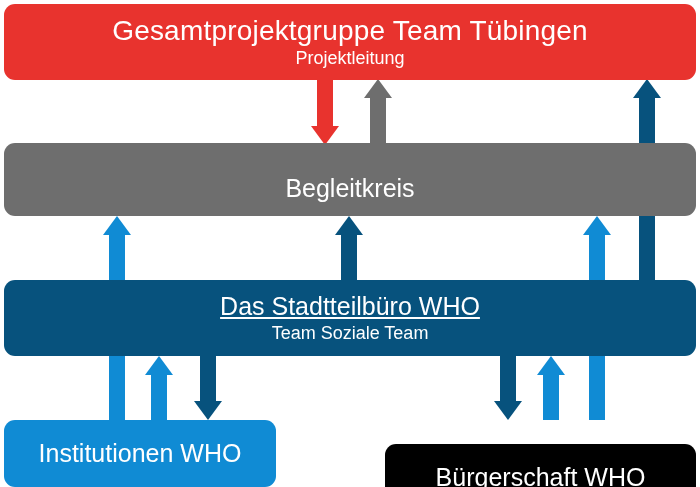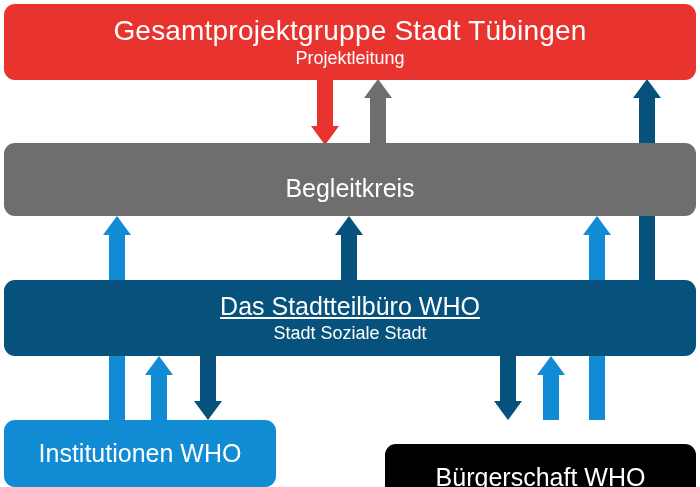--- a/index.html
+++ b/index.html
@@ -144,31 +144,31 @@
     <div class="shaft" style="background:#07527d;"></div>
     <div class="head" style="border-left:14px solid transparent;border-right:14px solid transparent;border-top:19px solid #07527d;"></div>
   </div>
 
   <div class="conn up" id="c-buerg-stb" style="left:543px; top:356px; width:16px; height:64px;">
     <div class="head" style="border-left:14px solid transparent;border-right:14px solid transparent;border-bottom:19px solid #108bd4;"></div>
     <div class="shaft" style="background:#108bd4;"></div>
   </div>
 
   <div class="box" id="box-gesamtprojektgruppe">
-    <div class="title">Gesamtprojektgruppe Stadt Tübingen</div>
+    <div class="title">Gesamtprojektgruppe Team Tübingen</div>
     <div class="subtitle">Projektleitung</div>
   </div>
 
   <div class="box" id="box-begleitkreis">
     <div class="title">Begleitkreis</div>
   </div>
 
   <div class="box" id="box-stadtteilbuero">
     <div class="title">Das Stadtteilbüro WHO</div>
-    <div class="subtitle">Stadt Soziale Stadt</div>
+    <div class="subtitle">Team Soziale Team</div>
   </div>
 
   <div class="box" id="box-institutionen">
     <div class="title">Institutionen WHO</div>
   </div>
 
   <div class="box" id="box-buergerschaft">
     <div class="title">Bürgerschaft WHO</div>
   </div>
 

